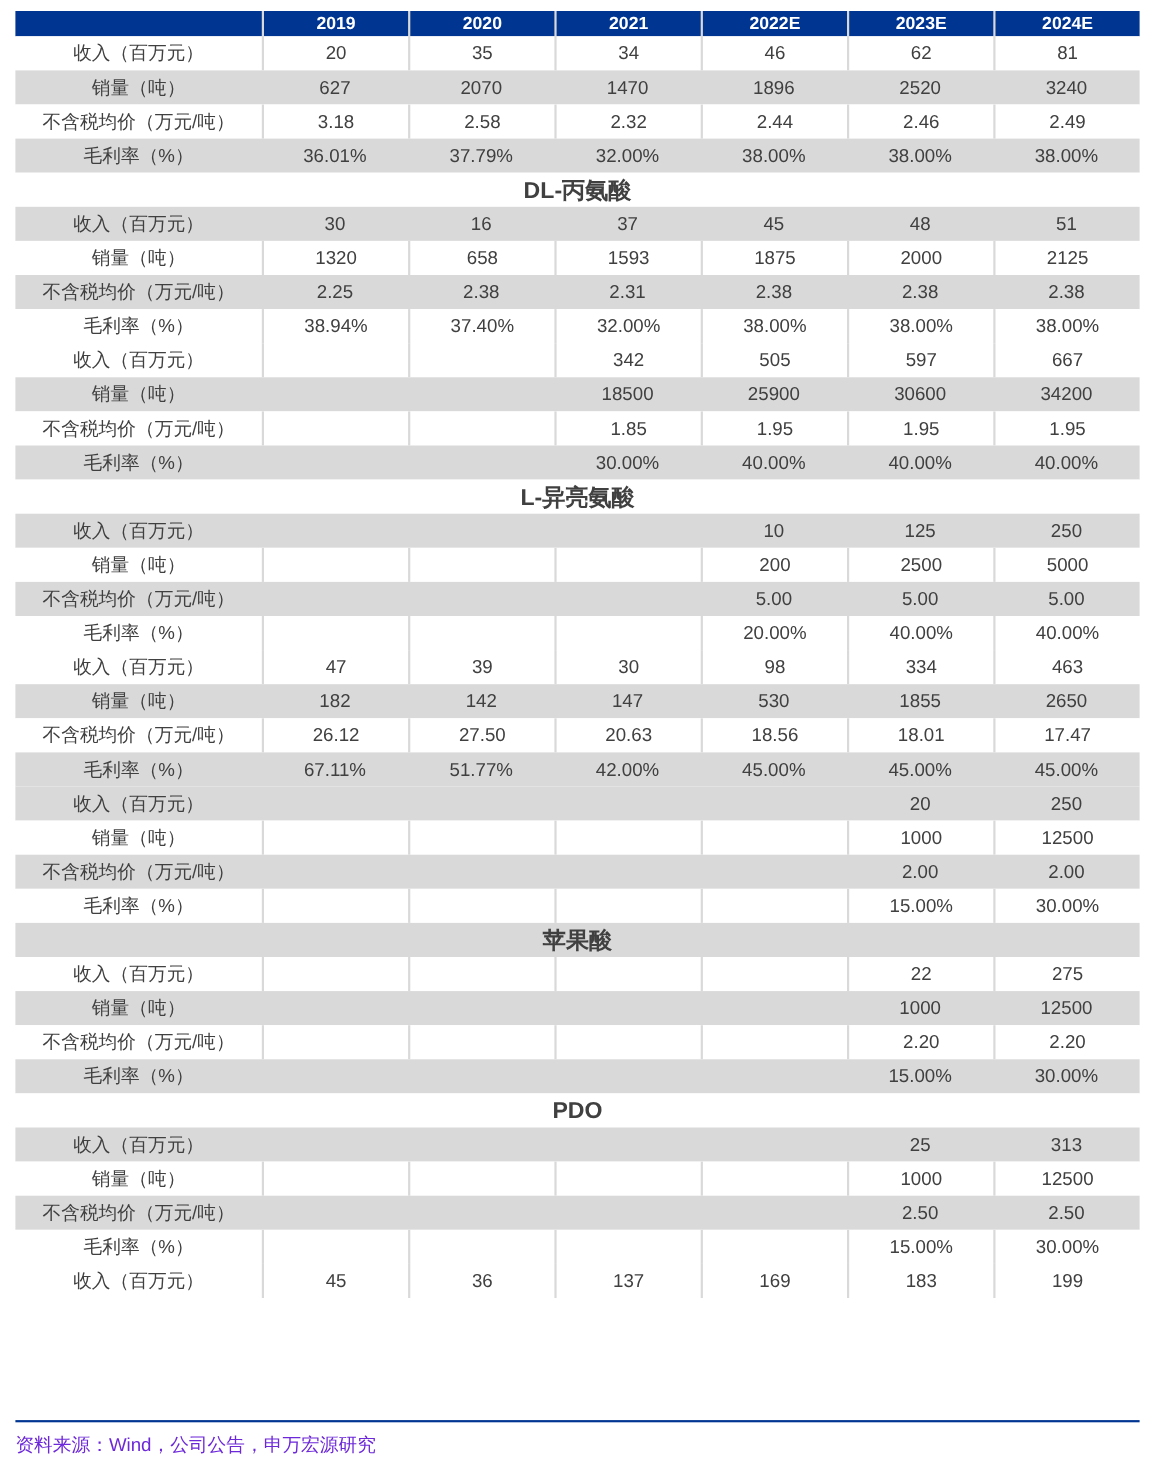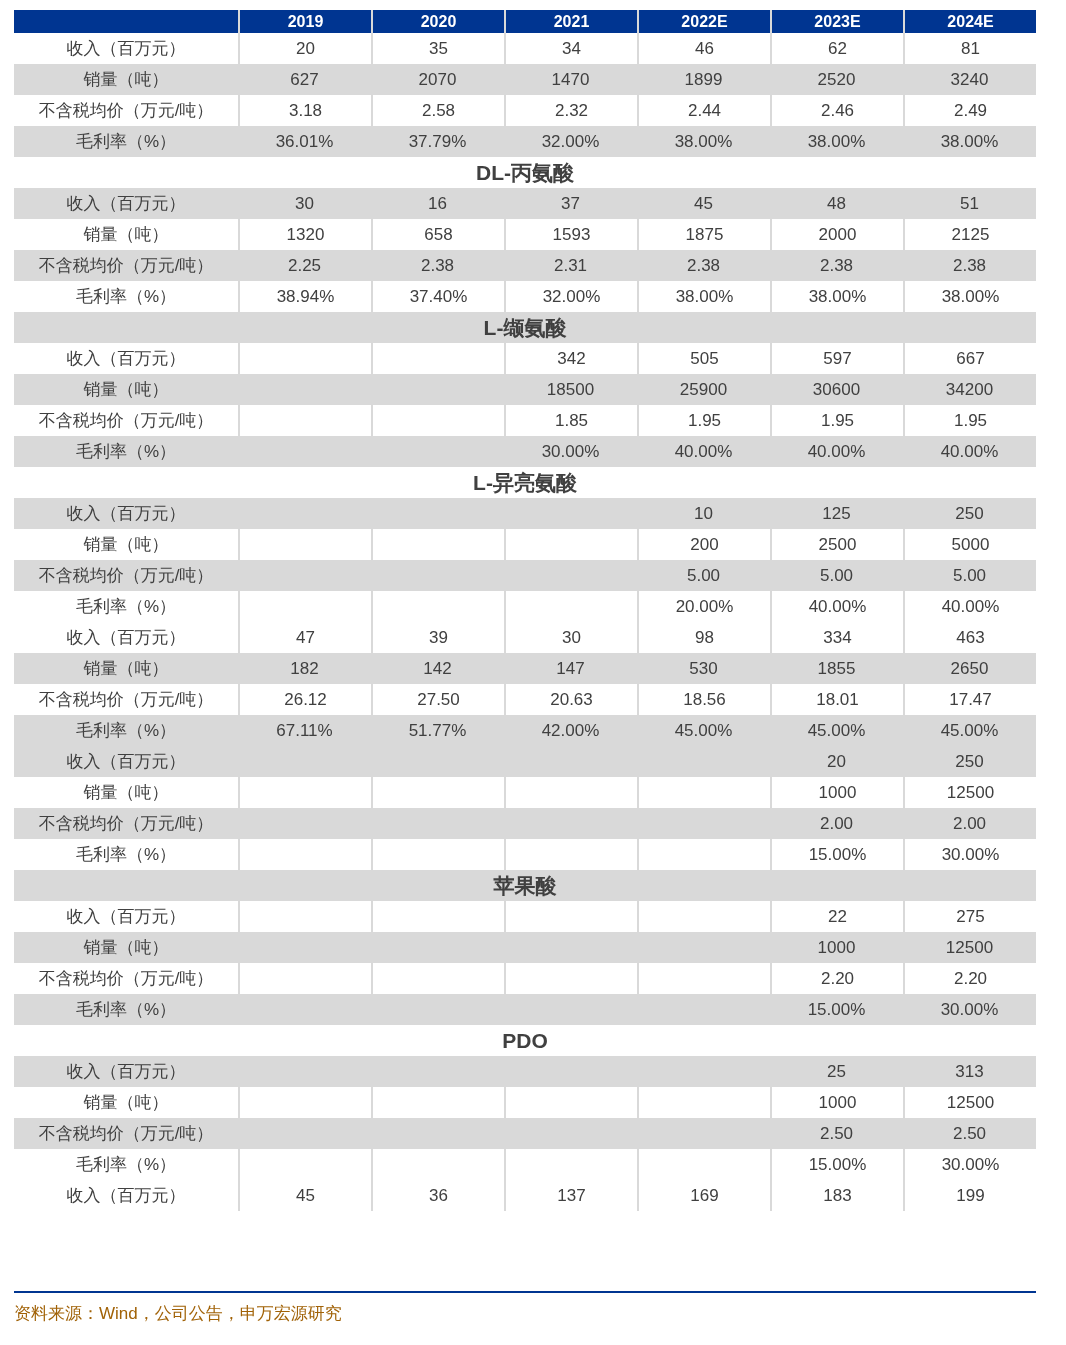--- a/index.html
+++ b/index.html
@@ -10,21 +10,21 @@
   .cell { box-sizing: border-box; display: flex; align-items: center; justify-content: center; font-size: 17px; color: #404040; white-space: nowrap; }
   .cell.label { width: 224px; }
   .cell.val { width: 133px; }
   .row.header .cell { color: #ffffff; font-weight: bold; font-size: 16px; border-left: 2px solid #d9d9d9; }
   .row.header .cell.label { border-left: none; }
   .row.white .cell.val { border-left: 2px solid #d9d9d9; }
   .row.gray { background: #d9d9d9; }
   .row.white { background: #ffffff; }
   .row.title .cell { width: 1022px; font-weight: bold; color: #404040; font-size: 21px; }
   .bottom-line { position: absolute; left: 14px; top: 1291px; width: 1022px; height: 2px; background: #003591; }
-  .source { position: absolute; left: 14px; top: 1302px; font-size: 17px; color: #a16207; }
+  .source { position: absolute; left: 14px; top: 1302px; font-size: 17px; color: #6d28d9; }
 </style>
 </head>
 <body>
 
 <div class="tbl" id="tbl">
   <div class="row header">
     <div class="cell label"></div>
     <div class="cell val">2019</div>
     <div class="cell val">2020</div>
     <div class="cell val">2021</div>
@@ -40,21 +40,21 @@
         <div class="cell val">34</div>
         <div class="cell val">46</div>
         <div class="cell val">62</div>
         <div class="cell val">81</div>
       </div>
       <div class="row gray">
         <div class="cell label">销量（吨）</div>
         <div class="cell val">627</div>
         <div class="cell val">2070</div>
         <div class="cell val">1470</div>
-        <div class="cell val">1899</div>
+        <div class="cell val">1896</div>
         <div class="cell val">2520</div>
         <div class="cell val">3240</div>
       </div>
       <div class="row white">
         <div class="cell label">不含税均价（万元/吨）</div>
         <div class="cell val">3.18</div>
         <div class="cell val">2.58</div>
         <div class="cell val">2.32</div>
         <div class="cell val">2.44</div>
         <div class="cell val">2.46</div>
@@ -100,23 +100,20 @@
         <div class="cell val">2.38</div>
       </div>
       <div class="row white">
         <div class="cell label">毛利率（%）</div>
         <div class="cell val">38.94%</div>
         <div class="cell val">37.40%</div>
         <div class="cell val">32.00%</div>
         <div class="cell val">38.00%</div>
         <div class="cell val">38.00%</div>
         <div class="cell val">38.00%</div>
-      </div>
-      <div class="row title gray">
-        <div class="cell">L-缬氨酸</div>
       </div>
       <div class="row white">
         <div class="cell label">收入（百万元）</div>
         <div class="cell val"></div>
         <div class="cell val"></div>
         <div class="cell val">342</div>
         <div class="cell val">505</div>
         <div class="cell val">597</div>
         <div class="cell val">667</div>
       </div>

